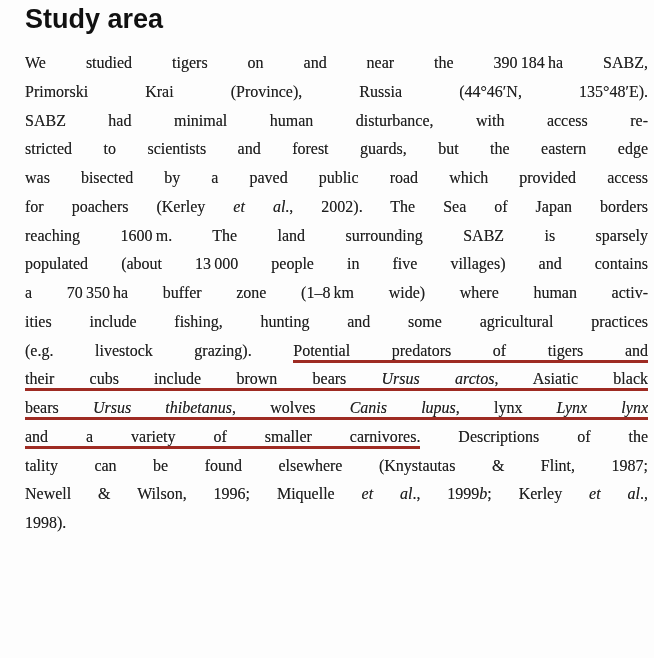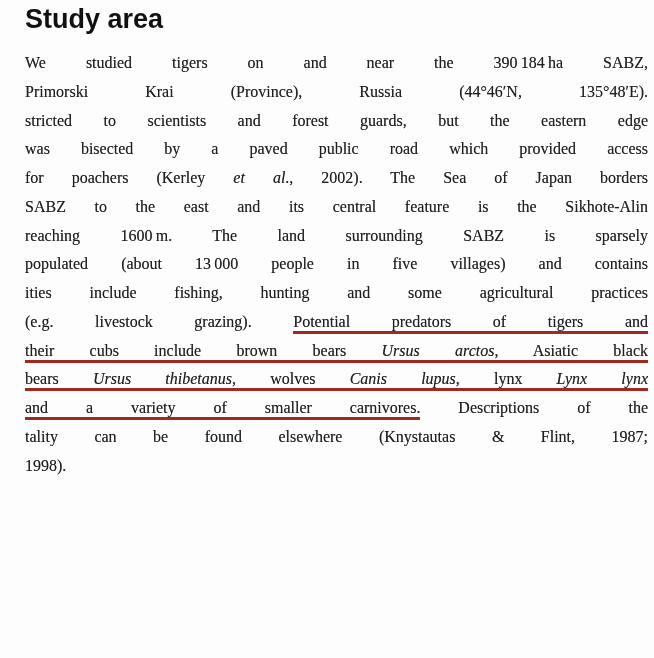--- a/index.html
+++ b/index.html
@@ -53,27 +53,29 @@
   }
 </style>
 </head>
 <body>
 
 <div class="page">
   <h1 class="section-heading">Study area</h1>
   <div class="paragraph" id="paragraph">
       <div class="line"><span>We studied tigers on and near the 390 184 ha SABZ,</span></div>
       <div class="line"><span>Primorski Krai (Province), Russia (44°46′N, 135°48′E).</span></div>
+      <div class="line"><span>SABZ had minimal human disturbance, with access re-</span></div>
       <div class="line"><span>stricted to scientists and forest guards, but the eastern edge</span></div>
       <div class="line"><span>was bisected by a paved public road which provided access</span></div>
       <div class="line"><span>for poachers (Kerley </span><span class="i">et al</span><span>., 2002). The Sea of Japan borders</span></div>
-      <div class="line"><span>SABZ to the east and its central feature is the Sikhote-Alin</span></div>
       <div class="line"><span>reaching 1600 m. The land surrounding SABZ is sparsely</span></div>
       <div class="line"><span>populated (about 13 000 people in five villages) and contains</span></div>
+      <div class="line"><span>a 70 350 ha buffer zone (1–8 km wide) where human activ-</span></div>
       <div class="line"><span>ities include fishing, hunting and some agricultural practices</span></div>
       <div class="line"><span>(e.g. livestock grazing). </span><span class="u">Potential predators of tigers and</span></div>
       <div class="line"><span class="u">their cubs include brown bears </span><span class="i u">Ursus arctos</span><span class="u">, Asiatic black</span></div>
       <div class="line"><span class="u">bears </span><span class="i u">Ursus thibetanus</span><span class="u">, wolves </span><span class="i u">Canis lupus</span><span class="u">, lynx </span><span class="i u">Lynx lynx</span></div>
       <div class="line"><span class="u">and a variety of smaller carnivores.</span><span> Descriptions of the</span></div>
       <div class="line"><span>tality can be found elsewhere (Knystautas &amp; Flint, 1987;</span></div>
+      <div class="line"><span>Newell &amp; Wilson, 1996; Miquelle </span><span class="i">et al</span><span>., 1999</span><span class="i">b</span><span>; Kerley </span><span class="i">et al</span><span>.,</span></div>
       <div class="line last"><span>1998).</span></div>
     </div>
 </div>
 
 </body></html>

